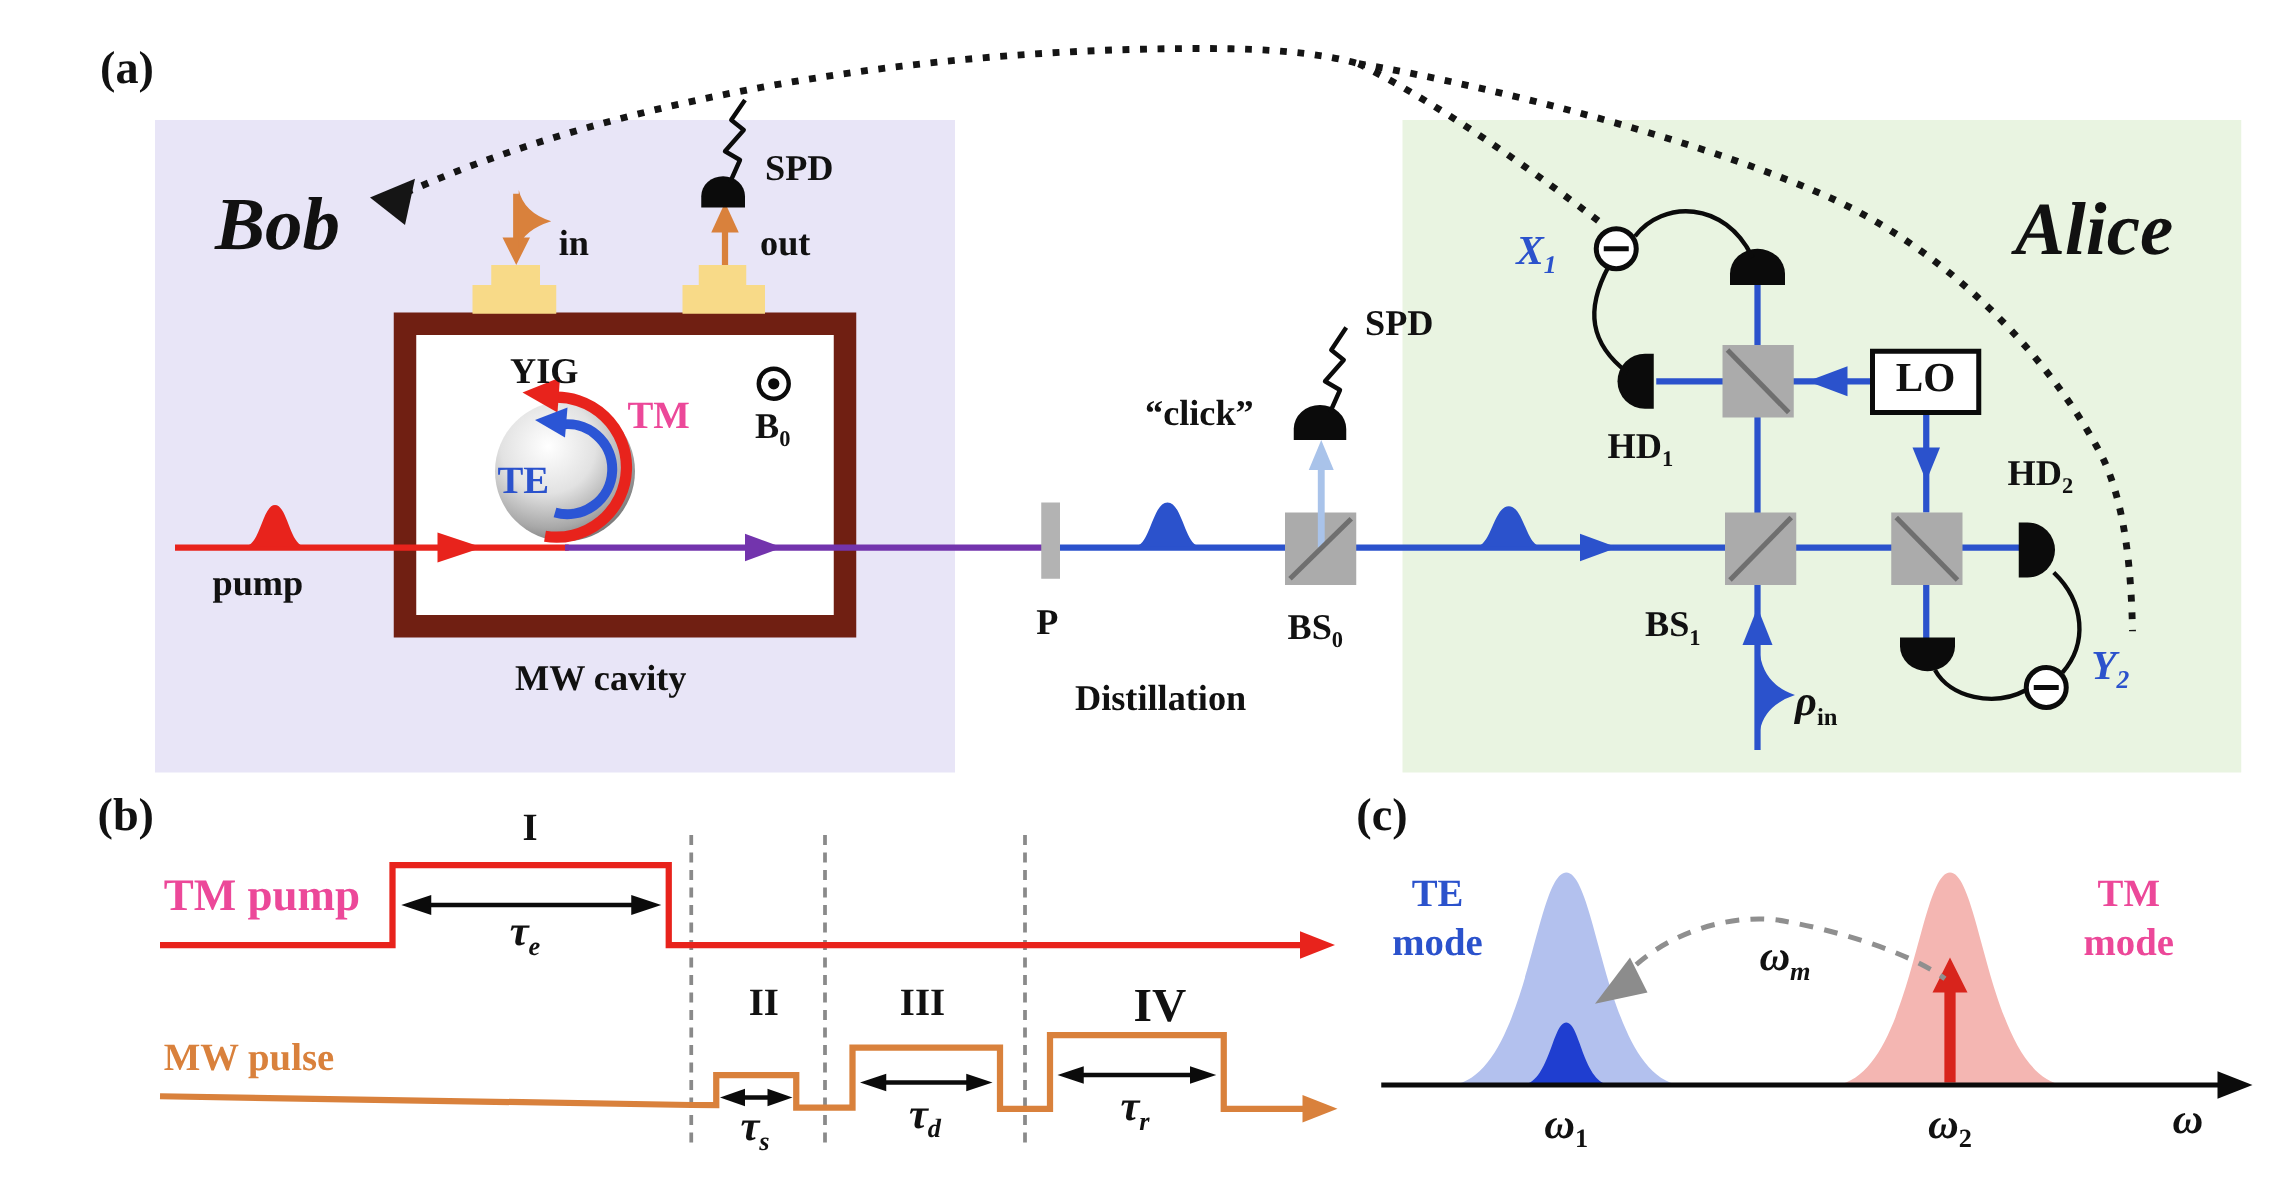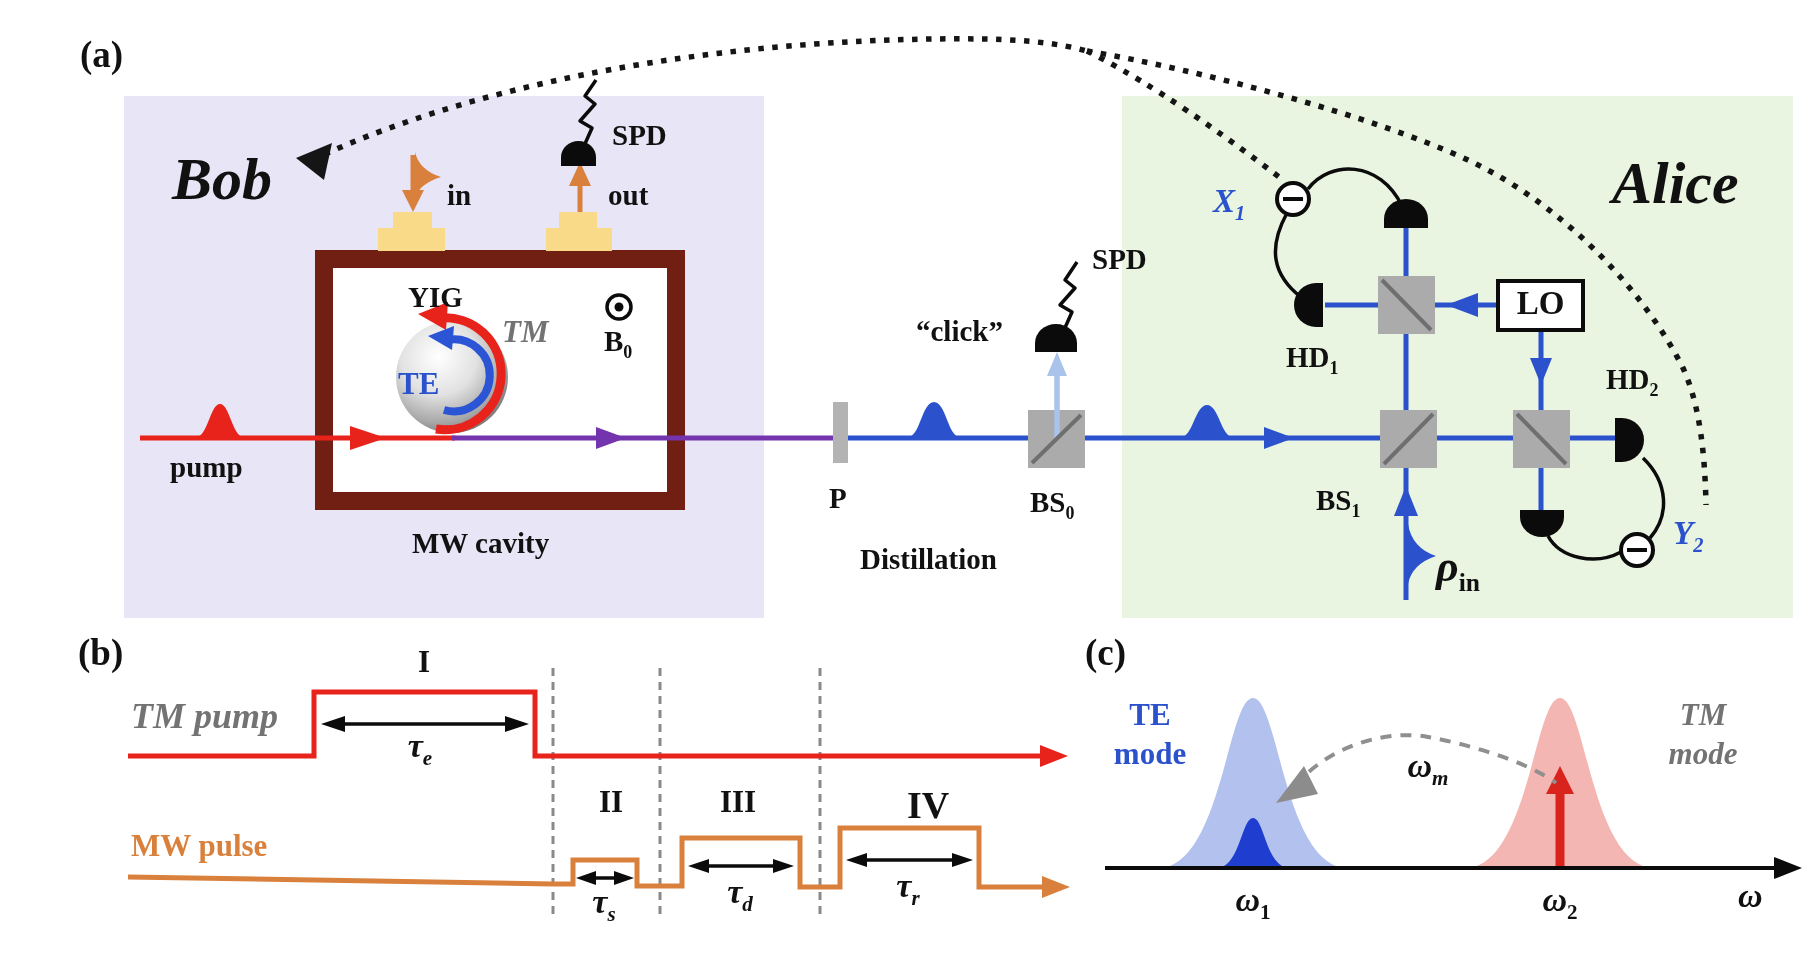--- a/index.html
+++ b/index.html
@@ -3,21 +3,21 @@
 <meta charset="utf-8">
 <style>
   html,body{margin:0;padding:0;background:#ffffff;}
   #fig{position:relative;width:1818px;height:962px;background:#ffffff;overflow:hidden;
        font-family:"Liberation Serif","DejaVu Serif",serif;}
   .region{position:absolute;}
   .lbl{position:absolute;font-weight:bold;font-size:29px;color:#111;white-space:nowrap;line-height:1.05;}
   .panel-tag{font-size:37px;}
   .name{font-size:60px;font-style:italic;}
   .blue{color:#2b52cc;}
-  .red{color:#737373;font-style:italic;}
+  .red{color:#ec4899;}
   .orange{color:#d9813c;}
   .italic{font-style:italic;}
   .center{text-align:center;}
   .ctr{transform:translateX(-50%);}
   .greek{font-size:34px;font-style:italic;}
   .lbl sub{font-size:0.62em;line-height:0;}
   sub.up{font-style:normal;}
   svg{position:absolute;left:0;top:0;pointer-events:none;}
 </style>
 </head>
@@ -245,21 +245,21 @@
   <div class="lbl" style="left:1286px;top:342px;">
     <span>HD</span><sub class="up">1</sub>
   </div>
   <div class="lbl" style="left:1606px;top:364px;">
     <span>HD</span><sub class="up">2</sub>
   </div>
   <div class="lbl" style="left:1316px;top:485px;">
     <span>BS</span><sub class="up">1</sub>
   </div>
   <div class="lbl center" style="left:1498px;top:286px;width:85px;font-size:33px;">LO</div>
-  <div class="lbl" style="left:1436px;top:544px;font-size:44px;">
+  <div class="lbl" style="left:1436px;top:544px;font-size:34px;">
     <span class="italic">ρ</span><sub class="up" style="font-size:0.58em;">in</sub>
   </div>
 
   <div class="lbl panel-tag" style="left:78px;top:634px;">(b)</div>
   <div class="lbl red" style="left:131px;top:698px;font-size:36px;">TM pump</div>
   <div class="lbl orange" style="left:131px;top:830px;font-size:31px;">MW pulse</div>
   <div class="lbl ctr" style="left:424px;top:646px;font-size:31px;">I</div>
   <div class="lbl ctr" style="left:611px;top:786px;font-size:31px;">II</div>
   <div class="lbl ctr" style="left:738px;top:786px;font-size:31px;">III</div>
   <div class="lbl ctr" style="left:928px;top:786px;font-size:38px;">IV</div>

